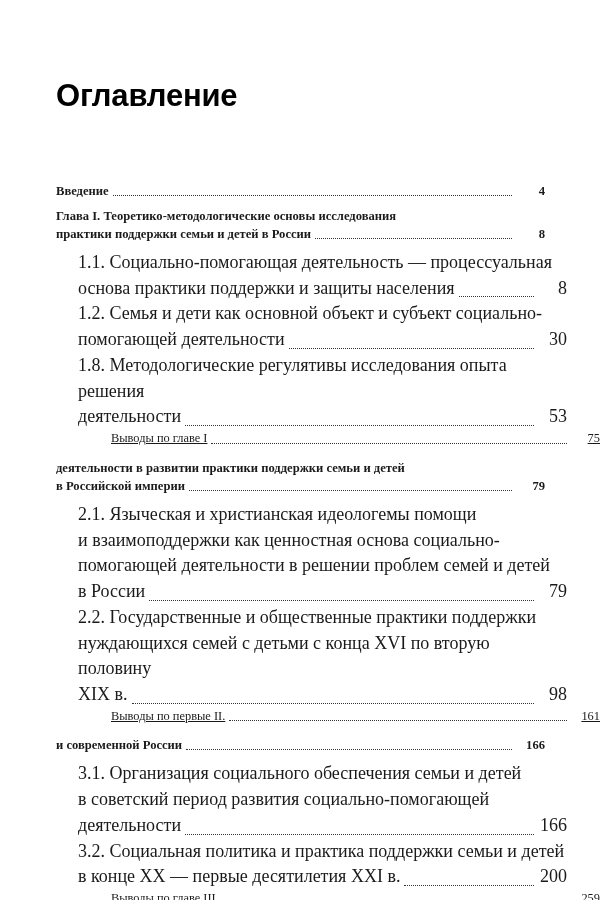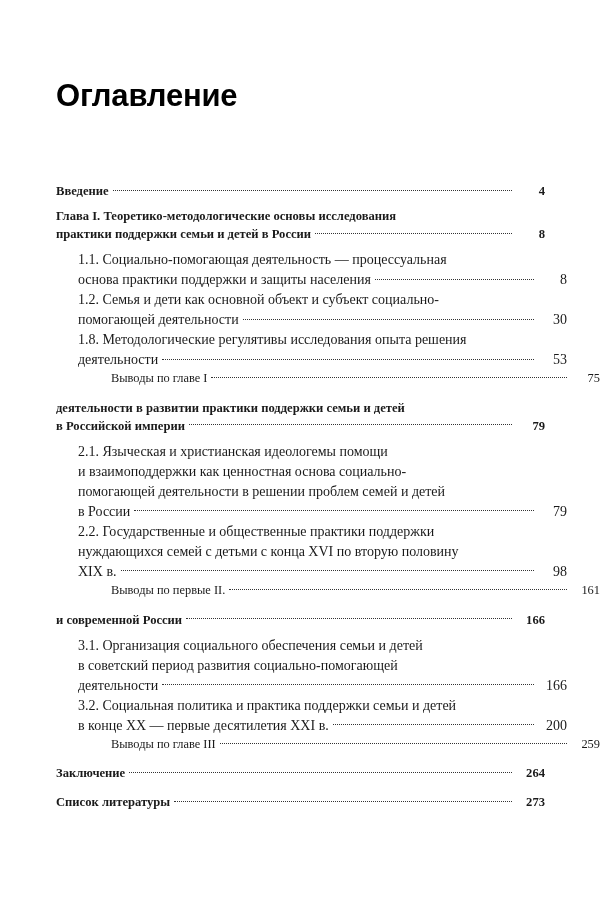--- a/index.html
+++ b/index.html
@@ -39,44 +39,45 @@
   .lvl-chapter {
     font-family: "Liberation Serif", serif;
     font-weight: bold;
     font-size: 12.6px;
   }
   .lvl-chapter .text {
     font-weight: bold;
   }
   .lvl-section {
     padding-left: 22px;
-    font-size: 14px;
+    font-size: 18px;
   }
   .lvl-conclusion {
     padding-left: 55px;
     font-size: 12.4px;
+    text-decoration: underline;
   }
   .lvl-top {
     font-weight: bold;
     font-size: 12.6px;
   }
   .lvl-back {
     font-weight: bold;
     font-size: 12.6px;
   }
   
   .entry-multi {
     width: 100%;
   }
   .entry-multi .pre-lines {
     display: block;
   }
   .entry-multi .last-line {
     display: flex;
-    align-items: center;
+    align-items: flex-end;
     width: 100%;
   }
   .entry-multi .last-line .text {
     flex: 0 1 auto;
   }
   .entry-multi .last-line .leader {
     flex: 1 1 auto;
     min-width: 6px;
     border-bottom: 1.1px dotted #333;
     margin: 0 3px 4px 4px;

